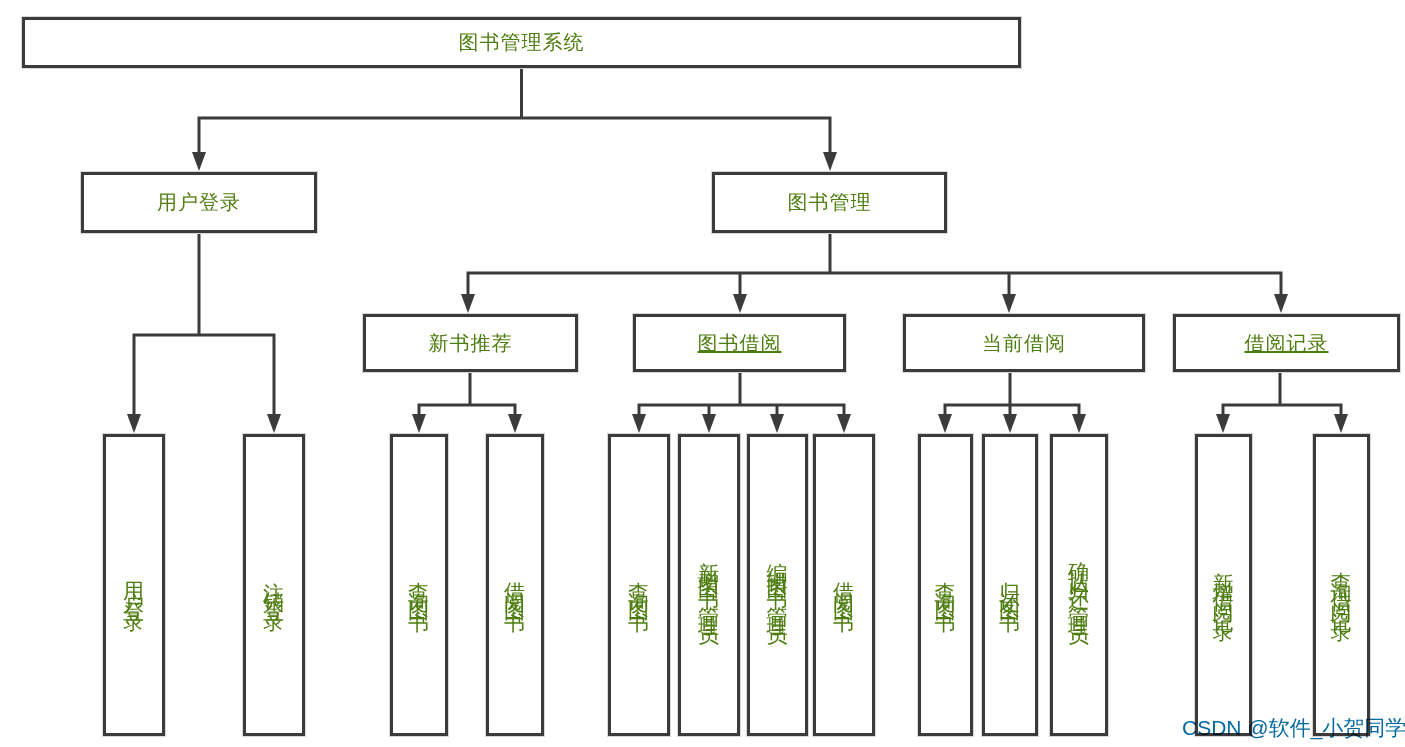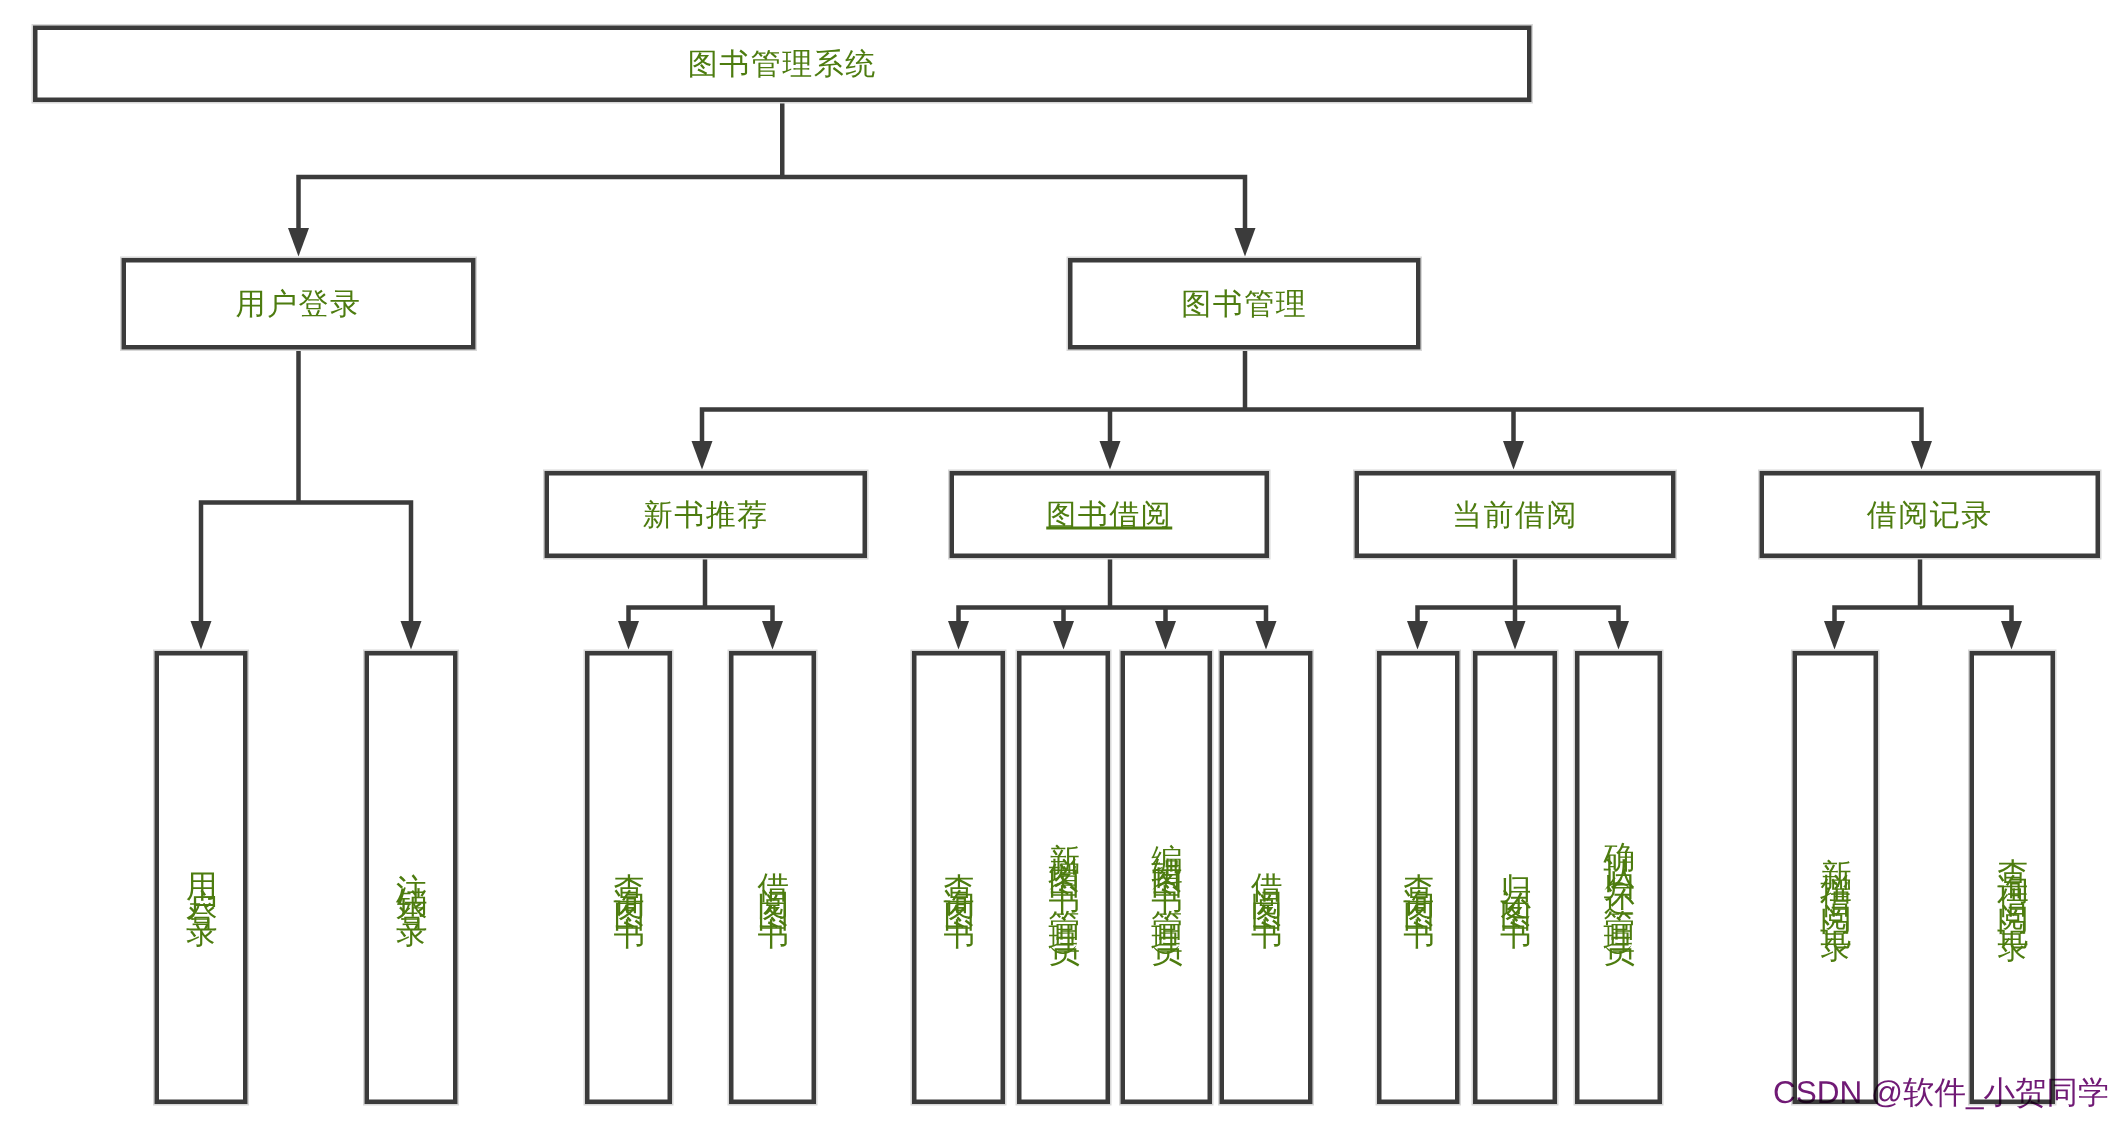--- a/index.html
+++ b/index.html
@@ -46,21 +46,21 @@
     letter-spacing: 10px;
     line-height: 1;
     top: 434px;
     height: 302px;
   }
   .watermark {
     position: absolute;
     left: 1182px;
     top: 714px;
     font-size: 21px;
-    color: #701a75;
+    color: #0369a1;
     letter-spacing: 0px;
     white-space: nowrap;
     z-index: 10;
     mix-blend-mode: multiply;
   }
   .line {
     stroke: #3b3b3b;
     stroke-width: 3;
     fill: none;
   }
@@ -110,22 +110,22 @@
     <polygon class="arrow" points="1334,414 1348,414 1341,433"></polygon>
   </svg>
 
   <div class="hbox" style="left:22px; top:17px; width:999px; height:51px;">图书管理系统</div>
 
   <div class="hbox" style="left:81px; top:172px; width:236px; height:61px;">用户登录</div>
   <div class="hbox" style="left:712px; top:172px; width:235px; height:61px;">图书管理</div>
 
   <div class="hbox" style="left:363px; top:314px; width:215px; height:58px;">新书推荐</div>
   <div class="hbox" style="left:633px; top:314px; width:213px; height:58px;text-decoration:underline;">图书借阅</div>
-  <div class="hbox" style="left:903px; top:314px; width:214px; height:58px;">当前借阅</div>
-  <div class="hbox" style="left:1173px; top:314px; width:227px; height:58px;">借阅记录</div>
+  <div class="hbox" style="left:903px; top:314px; width:242px; height:58px;">当前借阅</div>
+  <div class="hbox" style="left:1173px; top:314px; width:227px; height:58px;text-decoration:underline;">借阅记录</div>
 
   <div class="vbox" style="left:103px; width:62px;">用户登录</div>
   <div class="vbox" style="left:243px; width:62px;">注销登录</div>
 
   <div class="vbox" style="left:390px; width:58px;">查询图书</div>
   <div class="vbox" style="left:486px; width:58px;">借阅图书</div>
 
   <div class="vbox" style="left:608px; width:62px;">查询图书</div>
   <div class="vbox" style="left:678px; width:62px; letter-spacing:9px;">新增图书（管理员）</div>
   <div class="vbox" style="left:747px; width:61px; letter-spacing:9px;">编辑图书（管理员）</div>

